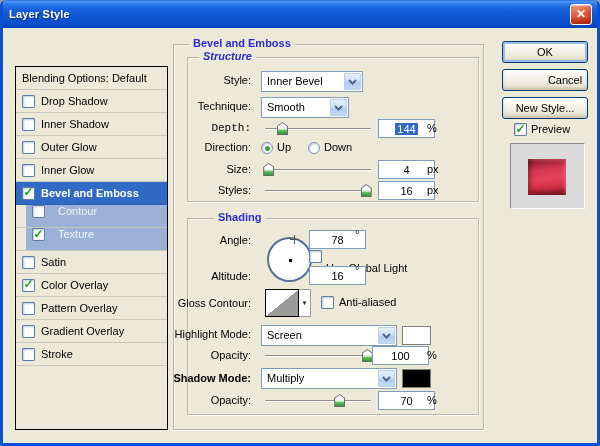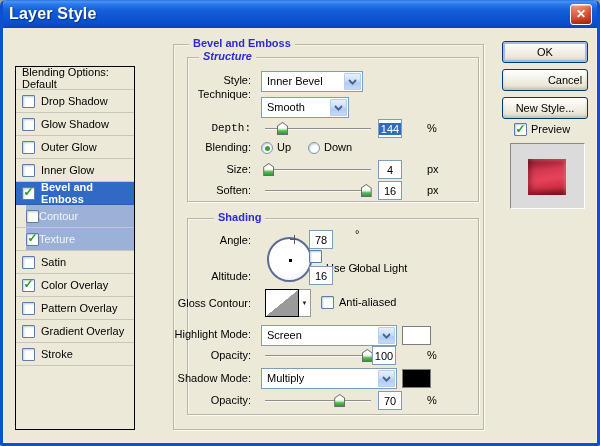--- a/index.html
+++ b/index.html
@@ -13,50 +13,50 @@
     box-shadow: inset 0 0 0 1px rgba(255,255,255,.25);
   }
   
   #titlebar {
     position:absolute; left:-3px; top:0; width:600px; height:28px;
     background:linear-gradient(180deg,#2a70e0 0%,#4a94f4 6%,#2c7bec 14%,#1660dc 35%,#0d55d2 60%,#0a4fcb 82%,#0947c2 94%,#0a42b8 100%);
     border-radius:6px 6px 0 0;
     display:flex; align-items:center;
   }
   #title-text {
-    color:#fff; font-weight:bold; font-size:16px; padding-left:9px;
+    color:#fff; font-weight:bold; font-size:11px; padding-left:9px;
     text-shadow:1px 1px 1px #12327e; letter-spacing:.2px;
   }
   #close-btn {
     position:absolute; right:8px; top:4px; width:22px; height:21px;
     border:1px solid #fff; border-radius:3px;
     background:linear-gradient(160deg,#f2a088 0%,#e4674a 40%,#d44325 70%,#b93315 100%);
     color:#fff; font-weight:bold; font-size:12px; line-height:18px; text-align:center;
     box-shadow: inset 0 -3px 4px rgba(120,20,0,.45), inset 0 1px 1px rgba(255,255,255,.6);
     cursor:default;
   }
   
   #styles-header {
     position:absolute; left:12px; top:42px; width:146px; height:22px;
     border:1px solid #000; background:#ECE9D8;
     display:flex; align-items:center; padding-left:6px;
   }
   #styles-list {
-    position:absolute; left:12px; top:66px; width:120px; height:364px;
+    position:absolute; left:12px; top:66px; width:153px; height:364px;
     border:1px solid #000; background:#ECE9D8; overflow:hidden;
   }
   .srow {
     position:relative; height:23px; display:flex; align-items:center;
     gap:6px; padding-left:6px; border-bottom:1px solid #c9c6bc;
   }
   .srow.sel { background:#316AC5; color:#fff; font-weight:bold; border-bottom-color:#2c5fb2; }
   .srow.sub { padding:0; gap:0; }
   .subwrap {
     margin-left:10px; height:100%; flex:1; background:#9CB1D8;
-    display:flex; align-items:center; gap:0; color:#F2F5FB;
+    display:flex; gap:13px; padding-left:6px; color:#F2F5FB;
   }
   
   .cb {
     width:13px; height:13px; background:#fff; flex:none;
     border:1px solid #5E7EA4; border-radius:1px;
     box-shadow: inset 1px 1px 2px rgba(90,120,160,.4);
     display:flex; align-items:center; justify-content:center;
   }
   .cb .check { color:#1FA01F; font-size:12px; font-weight:bold; line-height:1; margin-top:-2px; }
   .cb.abs { position:absolute; }
@@ -82,21 +82,21 @@
     position:absolute; height:21px; background:#fff;
     border:1px solid #7F9DB9; padding-left:5px; line-height:19px;
   }
   .combo .arrowbtn {
     position:absolute; top:1px; right:1px; bottom:1px; width:17px;
     background:linear-gradient(#E6F0FD 0%,#CBDEF9 45%,#AFCBF4 60%,#C4DAF8 100%);
     border:1px solid #B9CEE9; border-radius:1px;
     display:flex; align-items:center; justify-content:center;
   }
   .vbox {
-    position:absolute; width:24px; height:19px; background:#fff;
+    position:absolute; width:57px; height:19px; background:#fff;
     border:1px solid #7F9DB9; display:flex; align-items:center; justify-content:center;
   }
   .vbox .selval { background:#316AC5; color:#fff; padding:0 2px; }
   .unit { position:absolute; }
   .slider { position:absolute; width:106px; height:15px; }
   .slider .track {
     position:absolute; left:0; right:0; top:7px; height:1px;
     background:#8E8E8E; box-shadow:0 1px 0 #faf8f0;
   }
   .slider .thumb {
@@ -166,21 +166,21 @@
   <div id="styles-list">
     <div class="srow">
       <span>Blending Options: Default</span>
     </div>
     <div class="srow">
       <span class="cb"></span>
       <span>Drop Shadow</span>
     </div>
     <div class="srow">
       <span class="cb"></span>
-      <span>Glow Shadow</span>
+      <span>Inner Shadow</span>
     </div>
     <div class="srow">
       <span class="cb"></span>
       <span>Outer Glow</span>
     </div>
     <div class="srow">
       <span class="cb"></span>
       <span>Inner Glow</span>
     </div>
     <div class="srow sel">
@@ -236,21 +236,21 @@
   <span class="flabel" style="top:74px;">Style:</span>
   <div class="combo" style="left:258px; top:71px; width:102px;">
     <span>Inner Bevel</span>
     <span class="arrowbtn">
         <svg class="chev" width="9" height="6" viewBox="0 0 9 6">
           <path d="M1 1 L4.5 4.6 L8 1" stroke="#4C5F87" stroke-width="1.8" fill="none"></path>
         </svg>
       </span>
   </div>
 
-  <span class="flabel" style="top:88px;">Technique:</span>
+  <span class="flabel" style="top:100px;">Technique:</span>
   <div class="combo" style="left:258px; top:97px; width:88px;">
     <span>Smooth</span>
     <span class="arrowbtn">
         <svg class="chev" width="9" height="6" viewBox="0 0 9 6">
           <path d="M1 1 L4.5 4.6 L8 1" stroke="#4C5F87" stroke-width="1.8" fill="none"></path>
         </svg>
       </span>
   </div>
 
   <span class="flabel" style="top:122px;font-family:Liberation Mono, monospace;">Depth:</span>
@@ -258,41 +258,41 @@
     <div class="track"></div>
     <div class="thumb" style="left: calc(16% - 5px);">
         <i></i>
       </div>
   </div>
   <div class="vbox" style="left:375px; top:119px;">
     <span class="selval">144</span>
   </div>
   <span class="unit" style="left:424px; top:122px;">%</span>
 
-  <span class="flabel" style="top:141px;">Blending:</span>
+  <span class="flabel" style="top:141px;">Direction:</span>
   <span class="radio" style="left:258px; top:142px;">
       <span class="dot"></span>
     </span>
   <span class="unit" style="left:274px; top:141px;">Up</span>
   <span class="radio" style="left:305px; top:142px;"></span>
   <span class="unit" style="left:321px; top:141px;">Down</span>
 
   <span class="flabel" style="top:163px;">Size:</span>
   <div class="slider" style="left:262px; top:162px;">
     <div class="track"></div>
     <div class="thumb" style="left: calc(3% - 5px);">
         <i></i>
       </div>
   </div>
   <div class="vbox" style="left:375px; top:160px;">
     <span>4</span>
   </div>
   <span class="unit" style="left:424px; top:163px;">px</span>
 
-  <span class="flabel" style="top:184px;">Soften:</span>
+  <span class="flabel" style="top:184px;">Styles:</span>
   <div class="slider" style="left:262px; top:183px;">
     <div class="track"></div>
     <div class="thumb" style="left: calc(95% - 5px);">
         <i></i>
       </div>
   </div>
   <div class="vbox" style="left:375px; top:181px;">
     <span>16</span>
   </div>
   <span class="unit" style="left:424px; top:184px;">px</span>
@@ -347,21 +347,21 @@
     <div class="track"></div>
     <div class="thumb" style="left: calc(96% - 5px);">
         <i></i>
       </div>
   </div>
   <div class="vbox" style="left:369px; top:346px;">
     <span>100</span>
   </div>
   <span class="unit" style="left:424px; top:349px;">%</span>
 
-  <span class="flabel" style="top:372px;">Shadow Mode:</span>
+  <span class="flabel" style="top:372px;font-weight:bold;">Shadow Mode:</span>
   <div class="combo" style="left:258px; top:368px; width:136px;">
     <span>Multiply</span>
     <span class="arrowbtn">
         <svg class="chev" width="9" height="6" viewBox="0 0 9 6">
           <path d="M1 1 L4.5 4.6 L8 1" stroke="#4C5F87" stroke-width="1.8" fill="none"></path>
         </svg>
       </span>
   </div>
   <span class="swatch" style="left:399px; top:369px; background:#000000;"></span>
 

